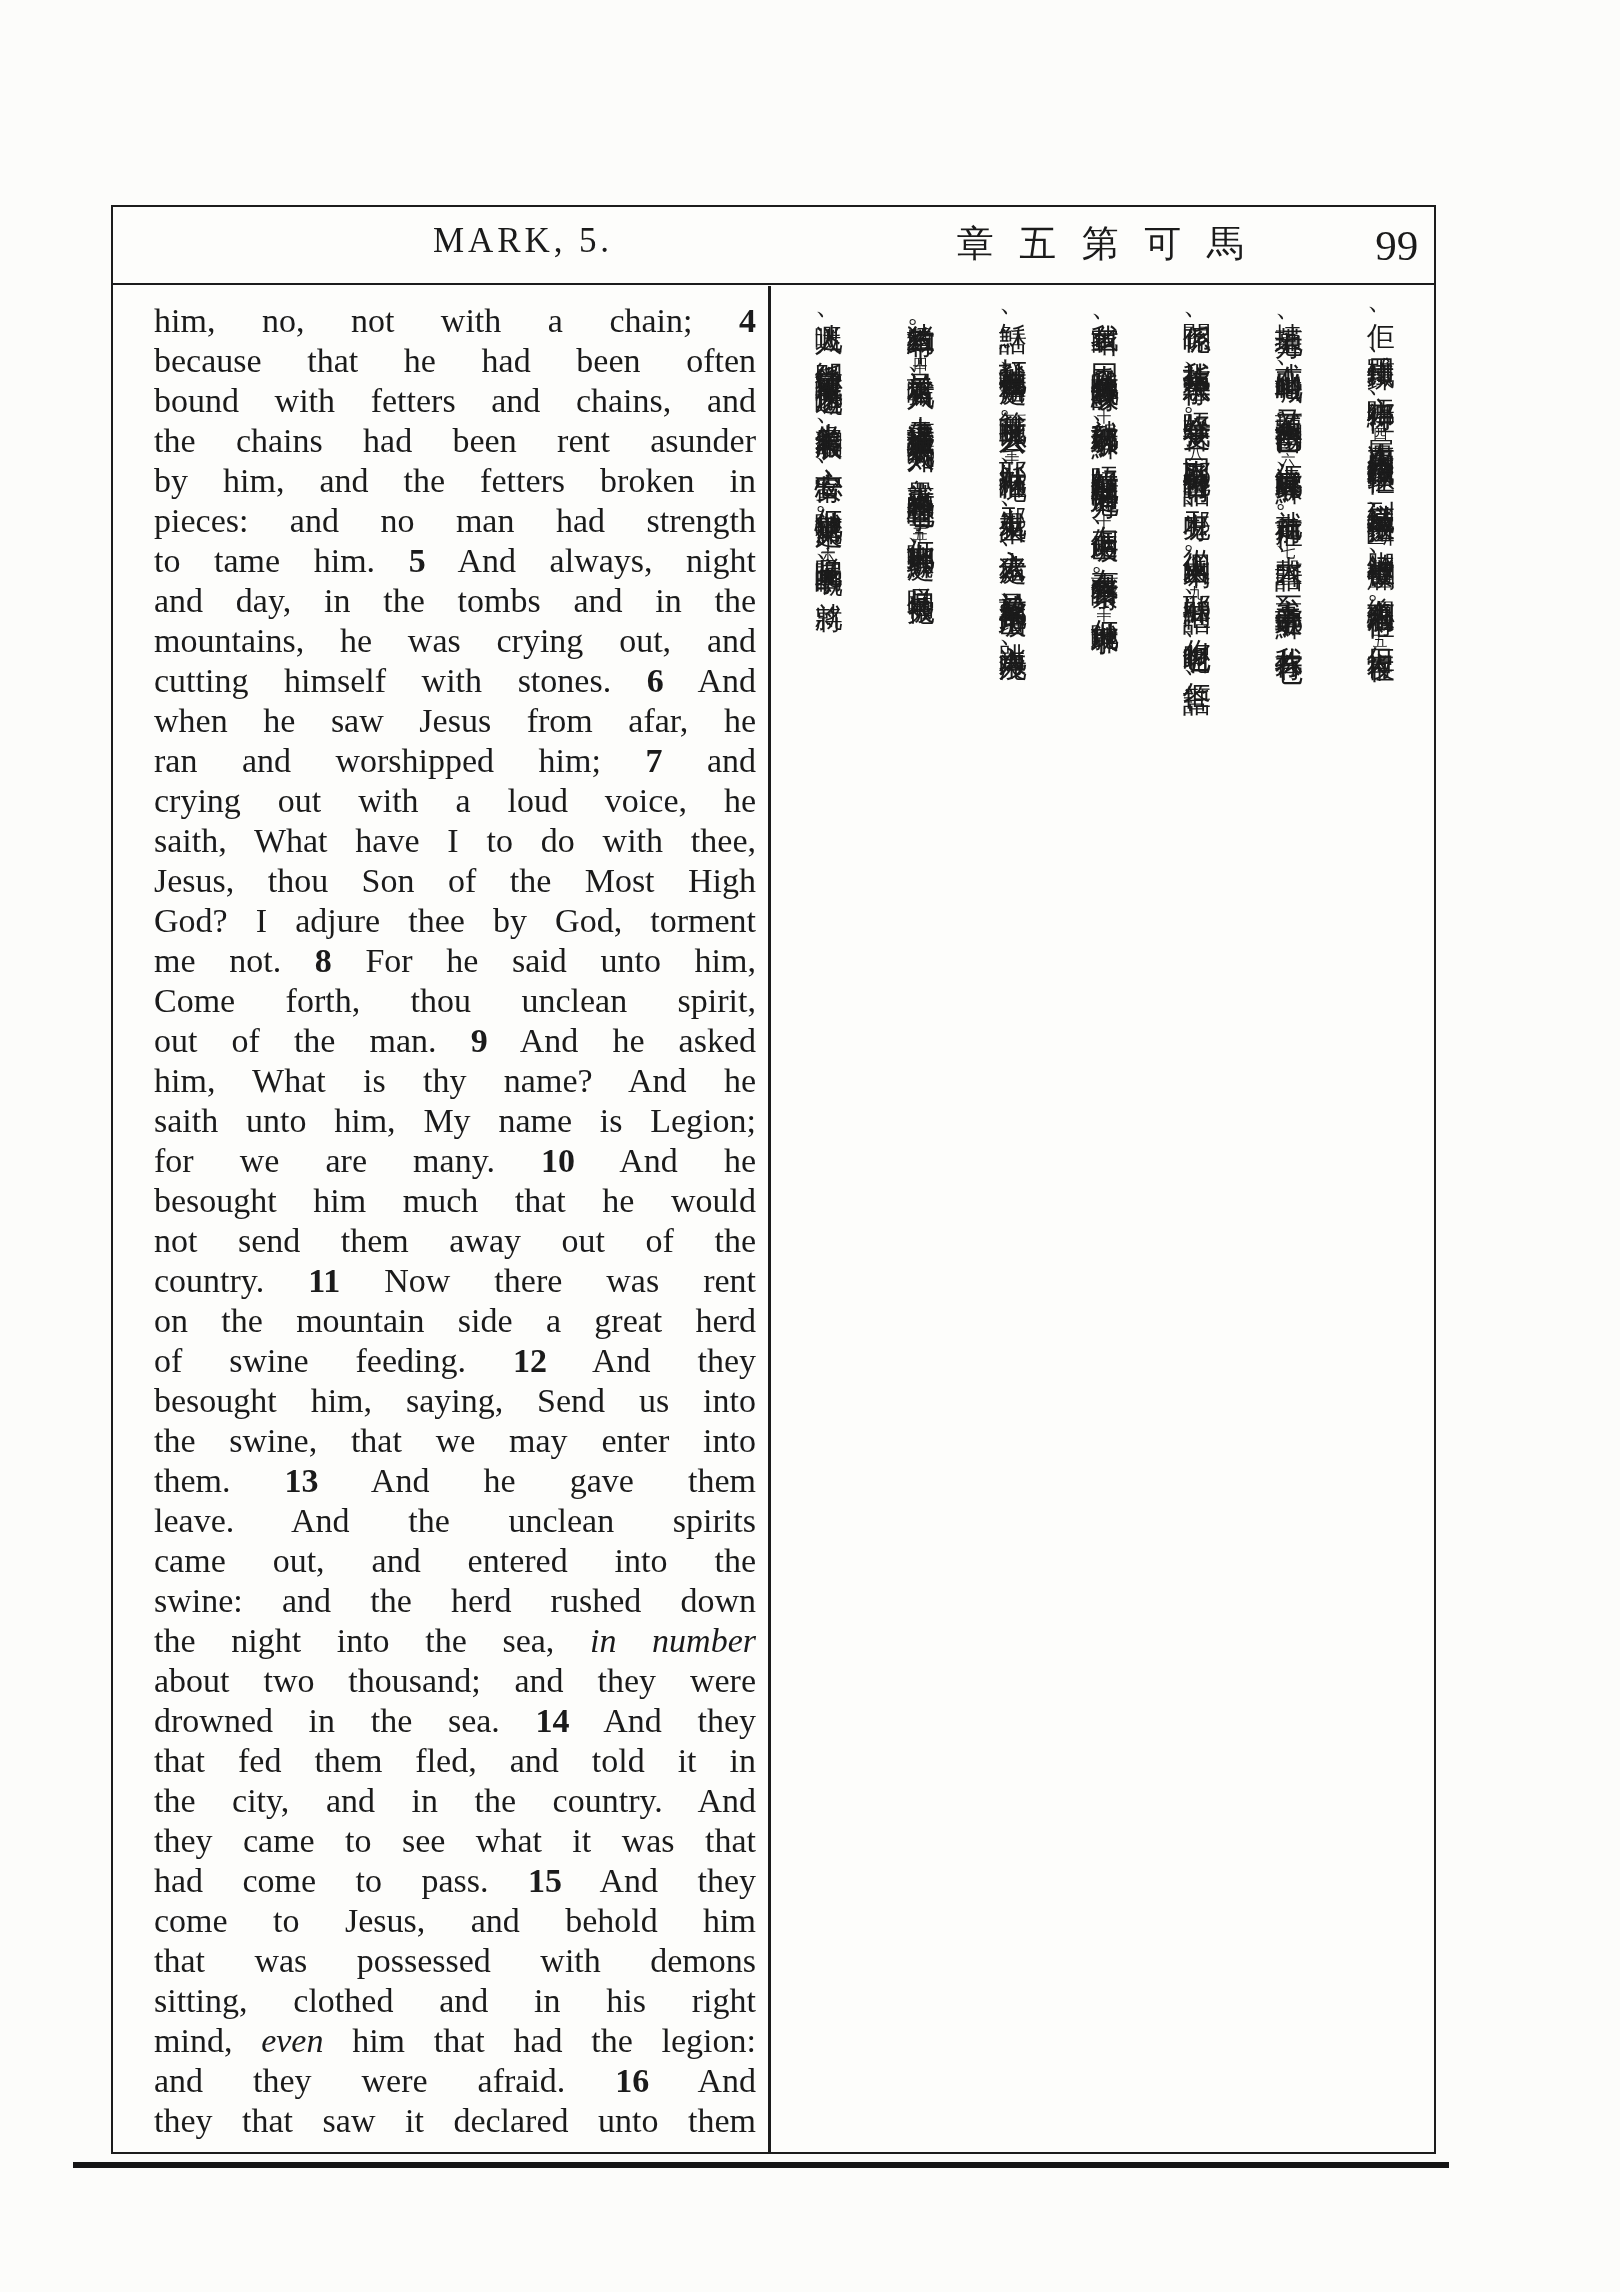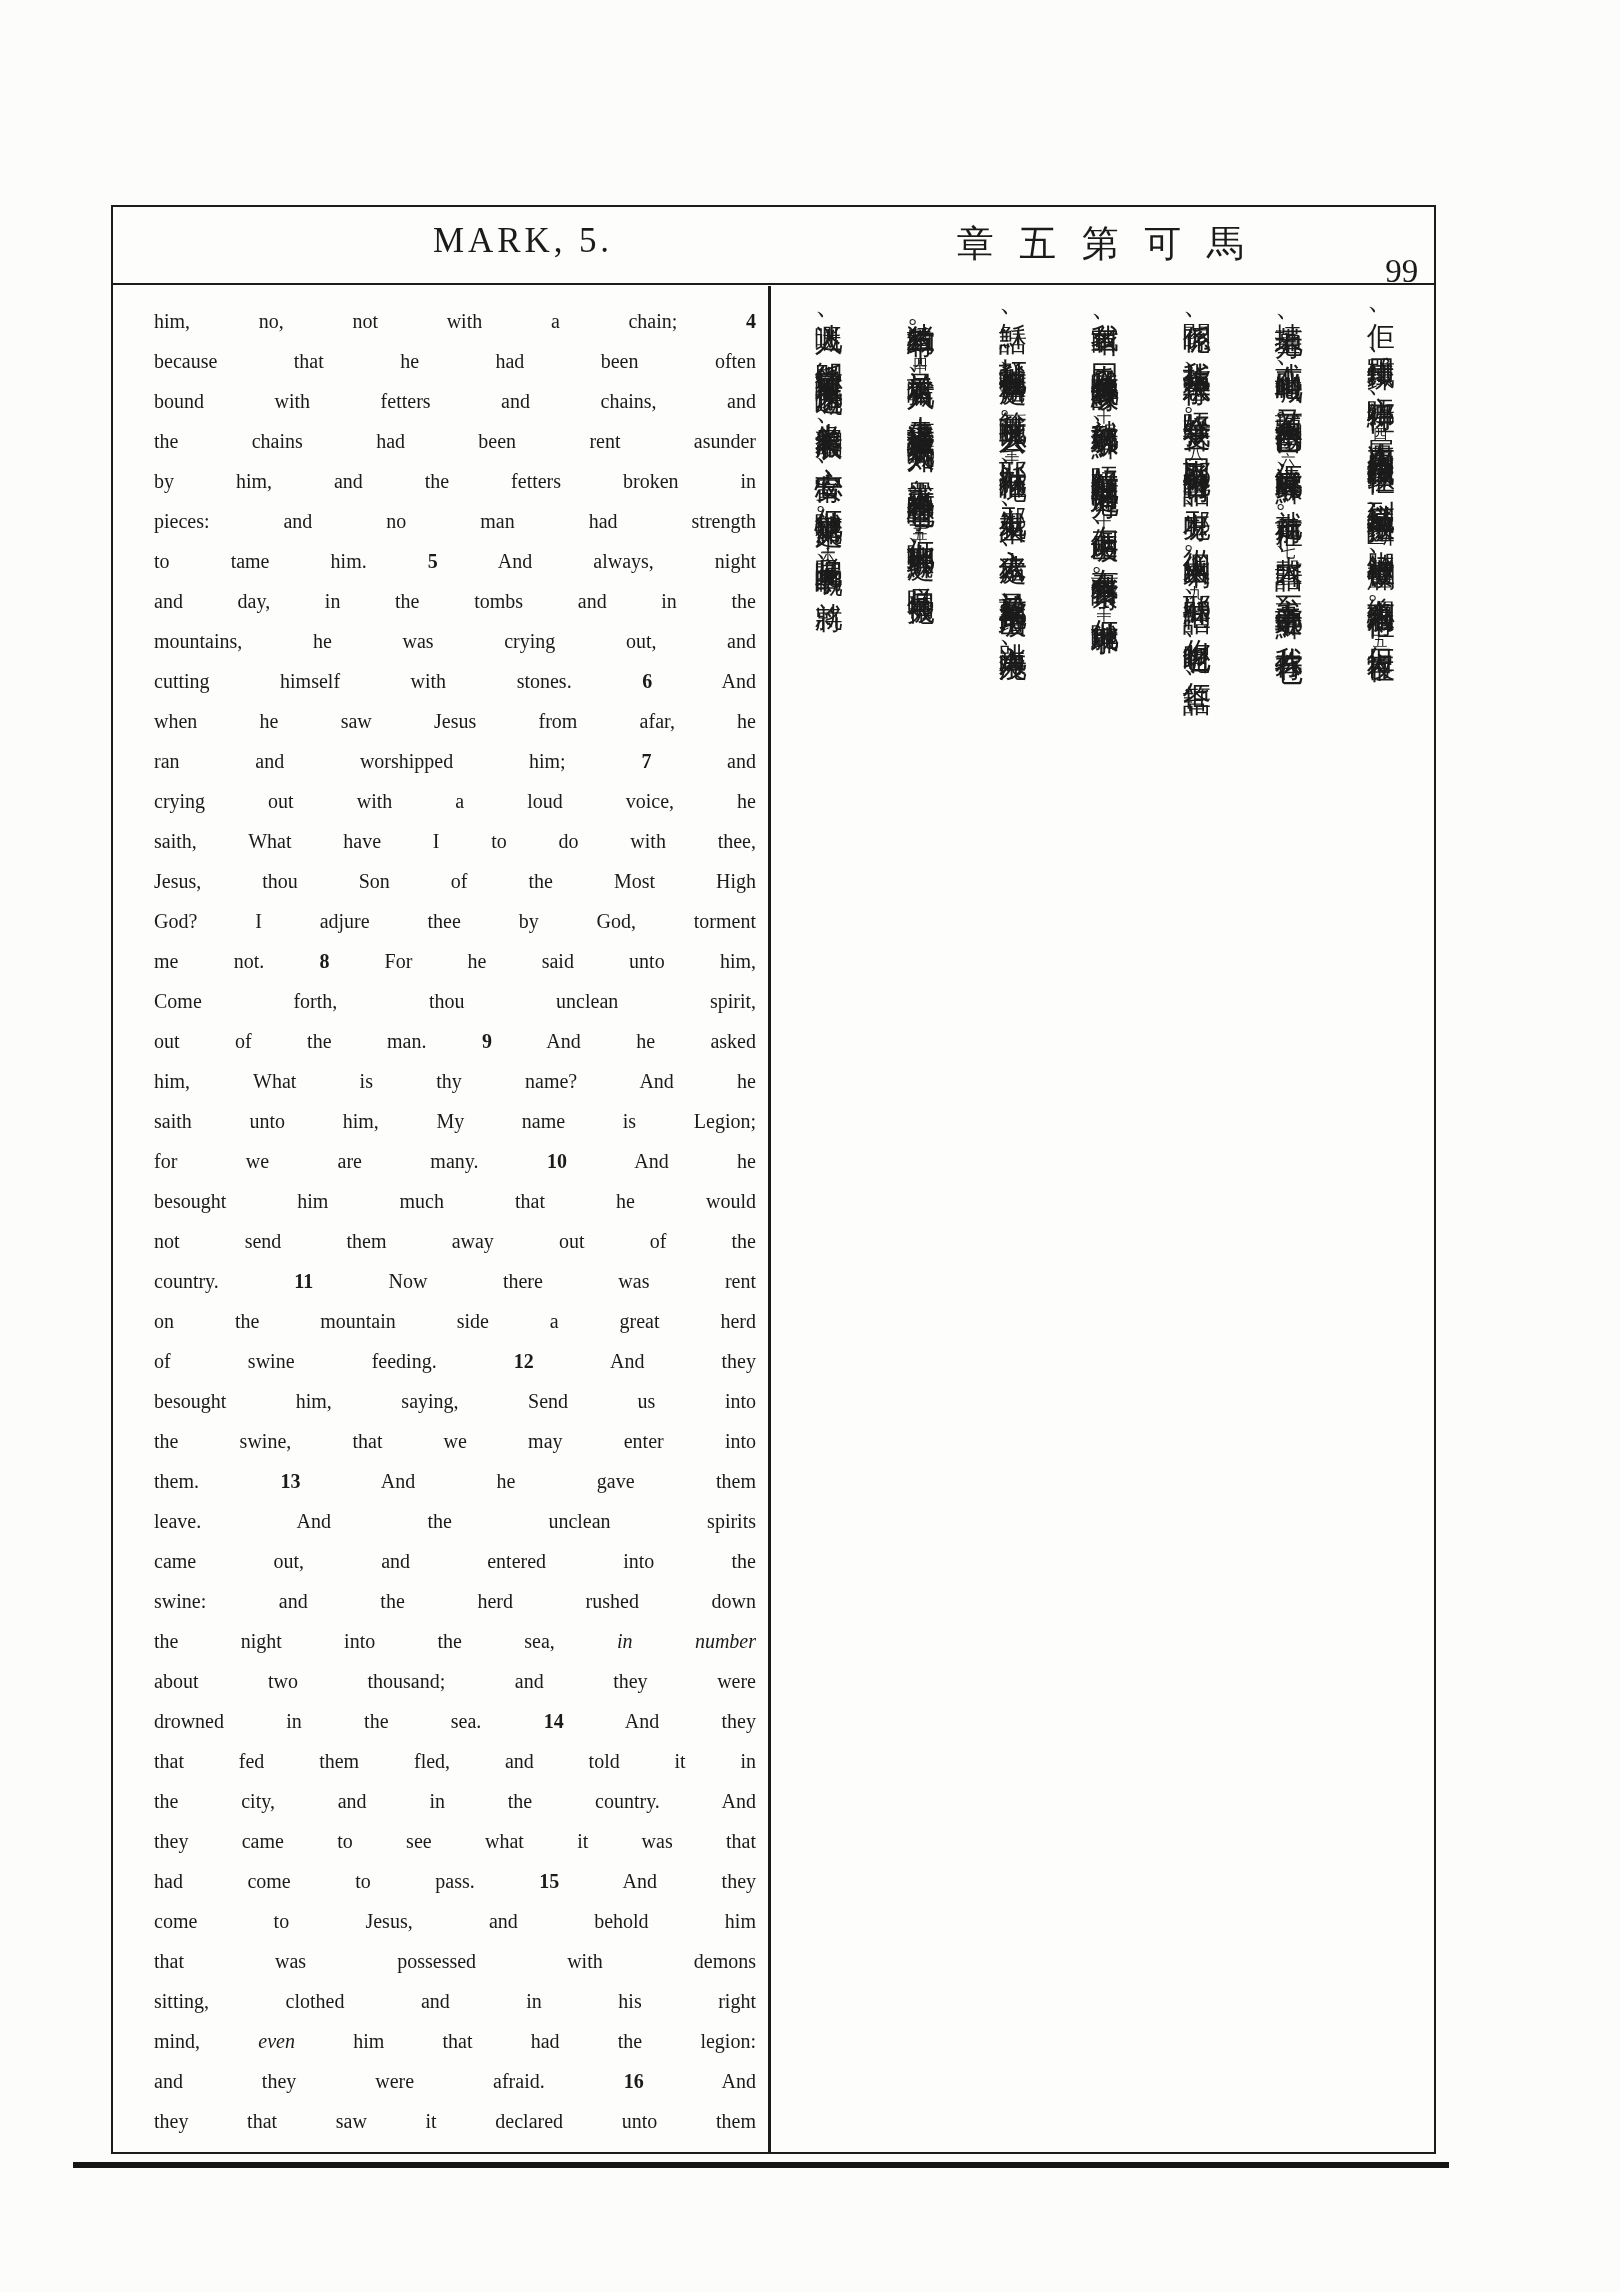--- a/index.html
+++ b/index.html
@@ -31,34 +31,33 @@
   }
   .title-right{
     position:absolute; left:794px; top:11.8px; width:412px;
     text-align:center;
     font-size:37px; letter-spacing:25.5px;
     font-family:"DejaVu Sans", sans-serif;
     white-space:nowrap;
   }
   .page-num{
     position:absolute; right:15.7px; top:13.7px;
-    font-size:33px;
+    font-size:43px;
     font-family:"Liberation Serif", serif;
-    margin-top:32px;
   }
   .divider{
     position:absolute; left:655px; top:79px; bottom:0;
     width:2.9px; background:#1c1c1c;
   }
   .english{
     position:absolute; left:41px; top:94px; width:602px;
   }
   .eline{
     height:40px; line-height:40px;
-    font-size:20px;
+    font-size:34px;
     text-align:justify;
     text-align-last:justify;
     white-space:normal;
     overflow:visible;
   }
   .eline b{font-weight:bold;}
   .eline i{font-style:italic;}
   .chinese{
     position:absolute; top:94px; right:7.8px;
     width:649px; height:1847px;

